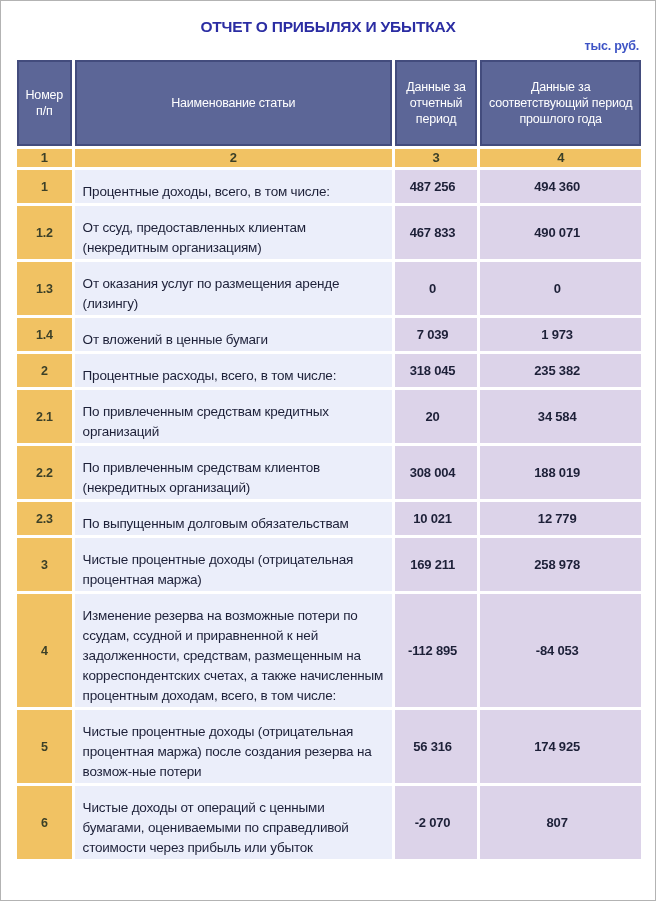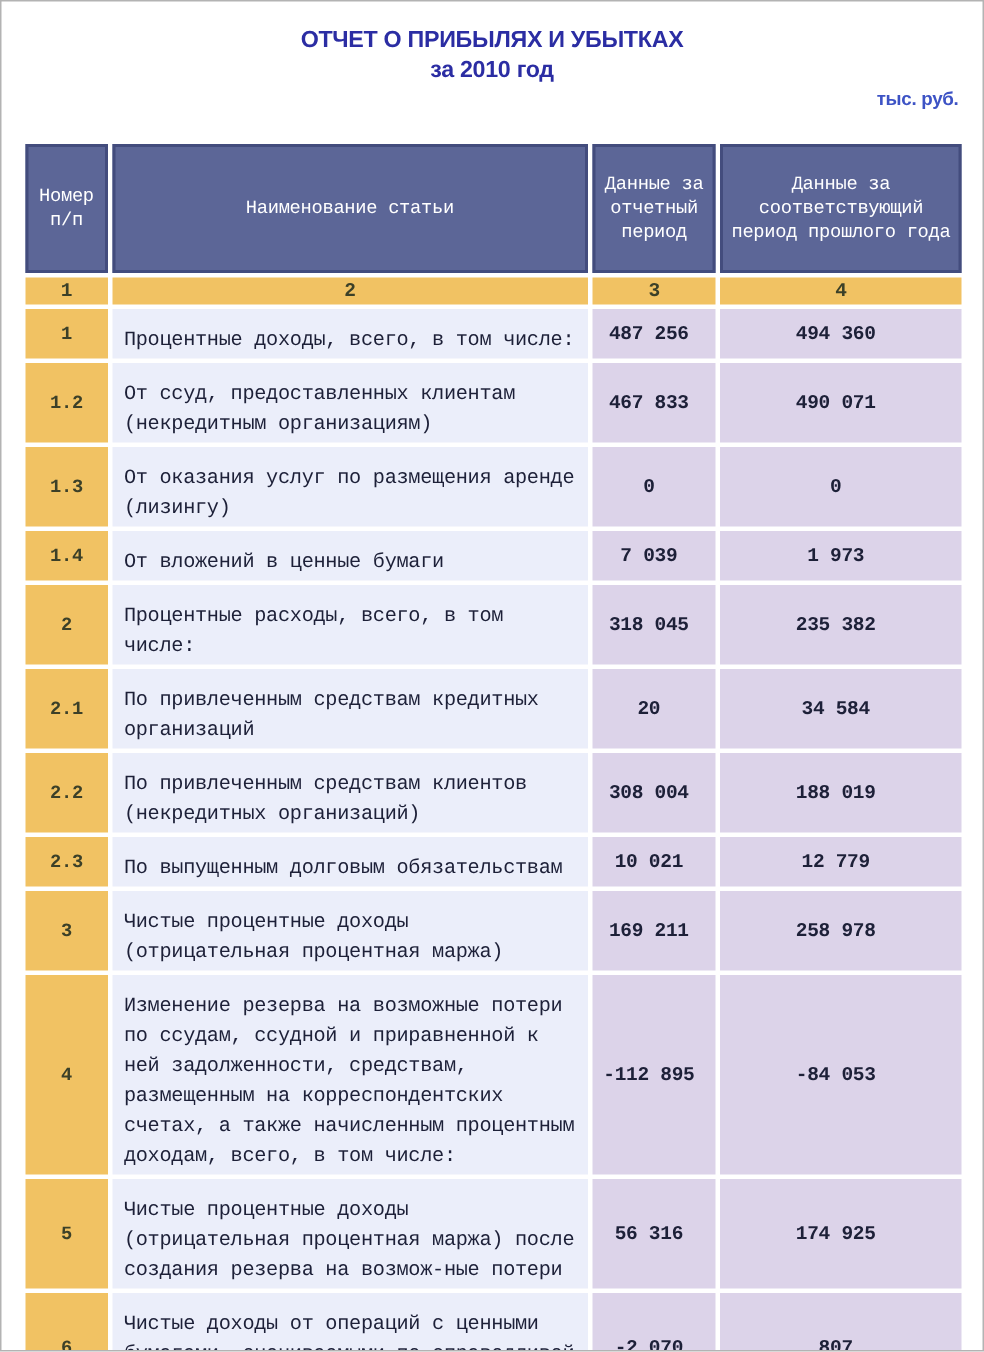--- a/index.html
+++ b/index.html
@@ -19,33 +19,32 @@
     line-height: 20px;
   }
   .report-title, .report-subtitle {
     color: #2b2da3;
     font-weight: bold;
     font-size: 15.5px;
     letter-spacing: -0.2px;
   }
   .units-line {
     text-align: right;
-    margin: 2px 16px 20px 0;
+    margin: 2px 16px 4px 0;
     color: #3d53c5;
     font-size: 12.5px;
     font-weight: bold;
     letter-spacing: -0.2px;
   }
   table.report {
     margin-left: 13px;
     width: 630px;
     border-collapse: separate;
     border-spacing: 3px;
     table-layout: fixed;
-    font-family: Liberation Mono, monospace;
   }
   col.c-num  { width: 53px; }
   col.c-name { width: 308px; }
   col.c-cur  { width: 80px; }
   col.c-prev { width: 156px; }
   th {
     background: #5c6697;
     border: 2px solid #434c7d;
     color: #ffffff;
     font-weight: normal;
@@ -97,21 +96,20 @@
     white-space: nowrap;
     color: #1d2038;
     font-weight: bold;
   }
 </style>
 </head>
 <body>
 
 <div class="title-block">
   <div class="report-title">ОТЧЕТ О ПРИБЫЛЯХ И УБЫТКАХ</div>
-  <div class="report-subtitle">за 2010 год</div>
 </div>
 <div class="units-line">тыс. руб.</div>
 
 <table class="report">
   <colgroup>
     <col class="c-num">
       <col class="c-name">
       <col class="c-cur">
       <col class="c-prev">
   </colgroup>

